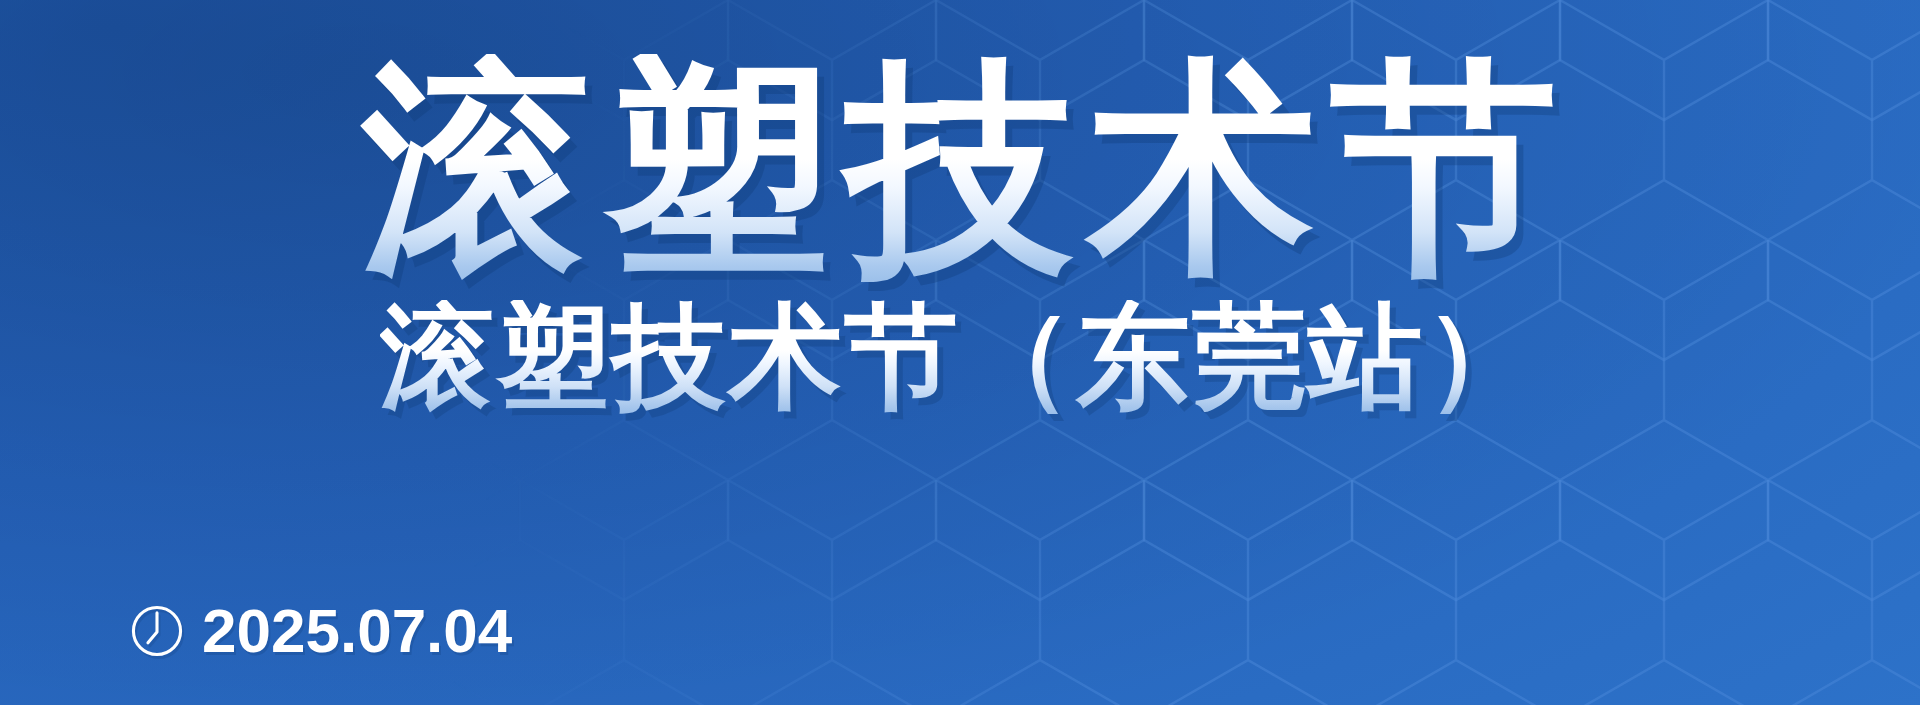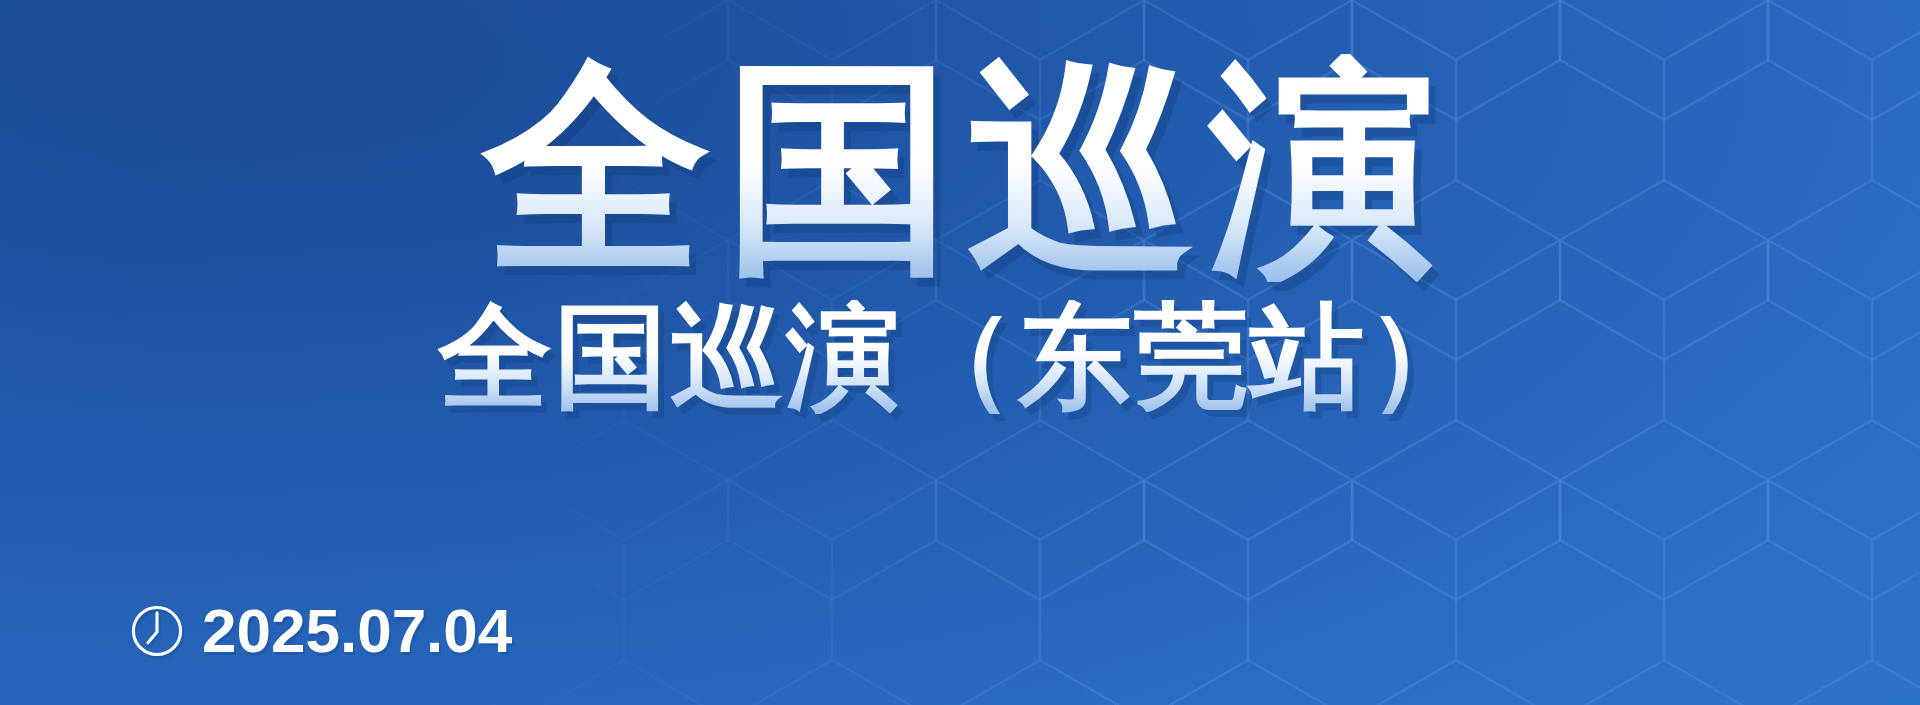--- a/index.html
+++ b/index.html
@@ -117,23 +117,23 @@
         </g>
       </pattern>
     </defs>
     <rect x="0" y="0" width="1920" height="705" fill="url(#hexpat)"></rect>
   </svg>
 
   <div id="vignette"></div>
 
   <div id="content">
 
-    <div class="title-main">全国巡演</div>
+    <div class="title-main">滚塑技术节</div>
 
-    <div class="title-sub">全国巡演（东莞站）</div>
+    <div class="title-sub">滚塑技术节（东莞站）</div>
 
     <div class="meta-row">
 
       <div class="meta-item date">
         <svg class="meta-icon" viewBox="0 0 64 64" xmlns="http://www.w3.org/2000/svg">
           <circle cx="32" cy="32" r="26" fill="none" stroke="#ffffff" stroke-width="3.4"></circle>
           <path d="M32 12 L32 33 L22 45" fill="none" stroke="#ffffff" stroke-width="3.4" stroke-linecap="round" stroke-linejoin="round"></path>
         </svg>
         <span class="meta-text">2025.07.04</span>
       </div>

